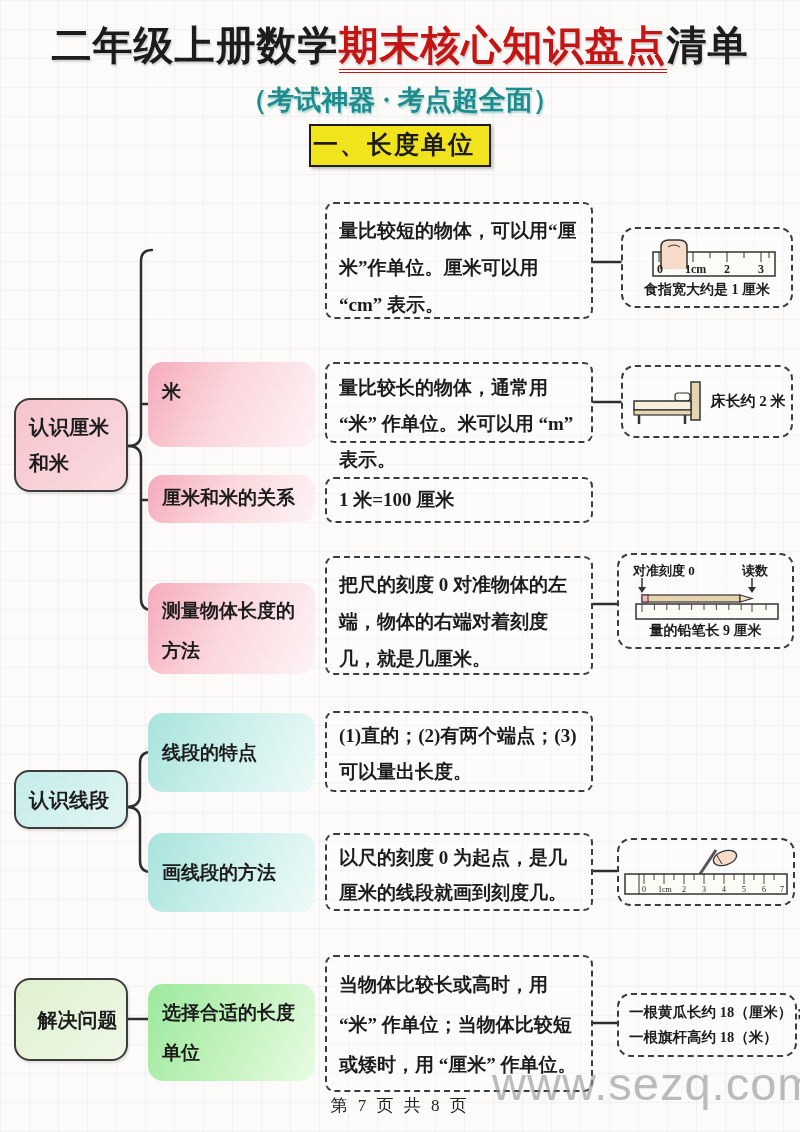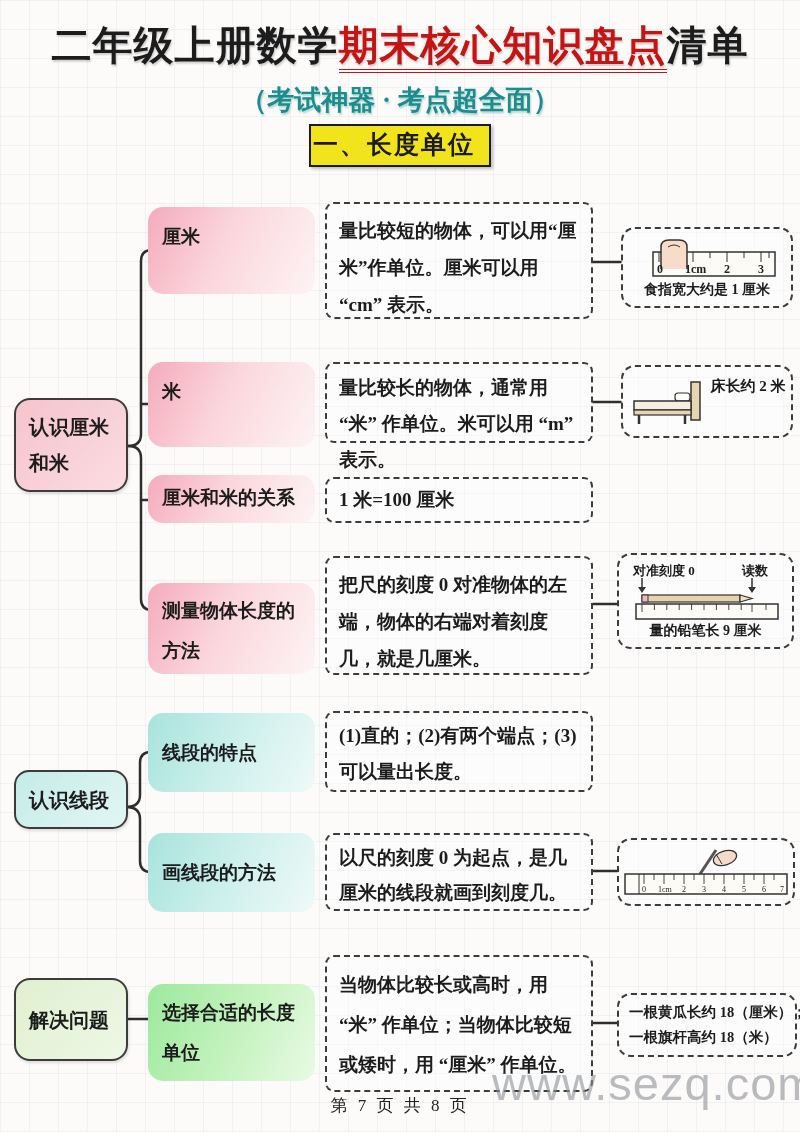--- a/index.html
+++ b/index.html
@@ -34,41 +34,41 @@
   }
   
   .rootnode {
     position:absolute; border:2px solid #3c3c3c; border-radius:16px;
     font-size:20px; font-weight:bold; display:flex; flex-direction:column;
     justify-content:center; padding-left:13px; line-height:36px;
     white-space:pre-line; box-shadow:1px 2px 3px rgba(0,0,0,0.12);
   }
   .rootnode.pink  { background:linear-gradient(135deg,#f6c3cc,#fadde2); }
   .rootnode.teal  { background:linear-gradient(135deg,#c4ece8,#e2f6f4); }
-  .rootnode.green { background:linear-gradient(135deg,#dff0cf,#eef8e6); }
+  .rootnode.green { background:linear-gradient(135deg,#dff0cf,#eef8e6);text-align:center; }
   .branch {
     position:absolute; border-radius:15px; font-size:19px; font-weight:bold;
     padding:10px 14px; line-height:40px;
   }
   .branch.pink  { background:linear-gradient(115deg,#f5abbb 0%,#fbd6dc 45%,#fdf4f5 100%); }
   .branch.teal  { background:linear-gradient(115deg,#a8e3dd 0%,#cdf0ec 50%,#eefaf8 100%); }
   .branch.green { background:linear-gradient(115deg,#9ce99d 0%,#c2f2bc 50%,#e8fbe4 100%); }
   .dashedbox {
     position:absolute; border:2px dashed #3c3c3c; border-radius:9px;
     font-size:19px; font-weight:600; padding:8px 12px; line-height:37px;
     background:rgba(255,255,255,0.35);
   }
   .dashedbox.center { display:flex; align-items:center; padding:4px 12px; }
   .figbox {
     position:absolute; border:2px dashed #3c3c3c; border-radius:14px;
     background:rgba(255,255,255,0.4); display:flex; flex-direction:column;
     align-items:center; justify-content:center; padding:4px 4px;
   }
   .figcaption { font-size:14px; font-weight:600; white-space:nowrap; }
-  .fig-row { display:flex; gap:6px; }
+  .fig-row { display:flex; align-items:center; gap:6px; }
   .fig-labels { position:relative; width:100%; height:16px; font-size:13px; font-weight:600; }
   .fig-labels .lab-left  { position:absolute; left:10px; top:0; }
   .fig-labels .lab-right { position:absolute; right:20px; top:0; }
   .example-lines { font-size:14.5px; font-weight:600; line-height:25px; white-space:nowrap; }
   .connector-svg { position:absolute; inset:0; pointer-events:none; }
   .footer {
     position:absolute; top:1094px; left:0; width:800px; text-align:center;
     font-size:17px; letter-spacing:3px; color:#222;
   }
   .watermark {
@@ -105,21 +105,20 @@
       <path d="M593 402 L621 402"></path>
       <path d="M593 604 L618 604"></path>
       <path d="M593 871 L618 871"></path>
       <path d="M593 1023 L618 1023"></path>
     </g>
   </svg>
 
   <div class="rootnode pink" style="left:14px; top:398px; width:114px; height:94px;">认识厘米
 和米</div>
 
-  <div class="branch pink" style="left:148px; top:207px; width:167px; height:87px;">厘米</div>
   <div class="dashedbox" style="left:325px; top:202px; width:268px; height:117px;">量比较短的物体，可以用“厘米”作单位。厘米可以用 “cm” 表示。</div>
   <div class="figbox" style="left:621px; top:227px; width:172px; height:81px;">
     <svg width="152" height="44" viewBox="0 0 152 44">
       <rect x="22" y="15" width="122" height="24" fill="#fdfbf6" stroke="#333" stroke-width="1.5"></rect>
       <g stroke="#333" stroke-width="1">
         <line x1="28" y1="15" x2="28" y2="25"></line>
           <line x1="45" y1="15" x2="45" y2="21"></line>
         <line x1="62" y1="15" x2="62" y2="25"></line>
           <line x1="79" y1="15" x2="79" y2="21"></line>
         <line x1="96" y1="15" x2="96" y2="25"></line>

